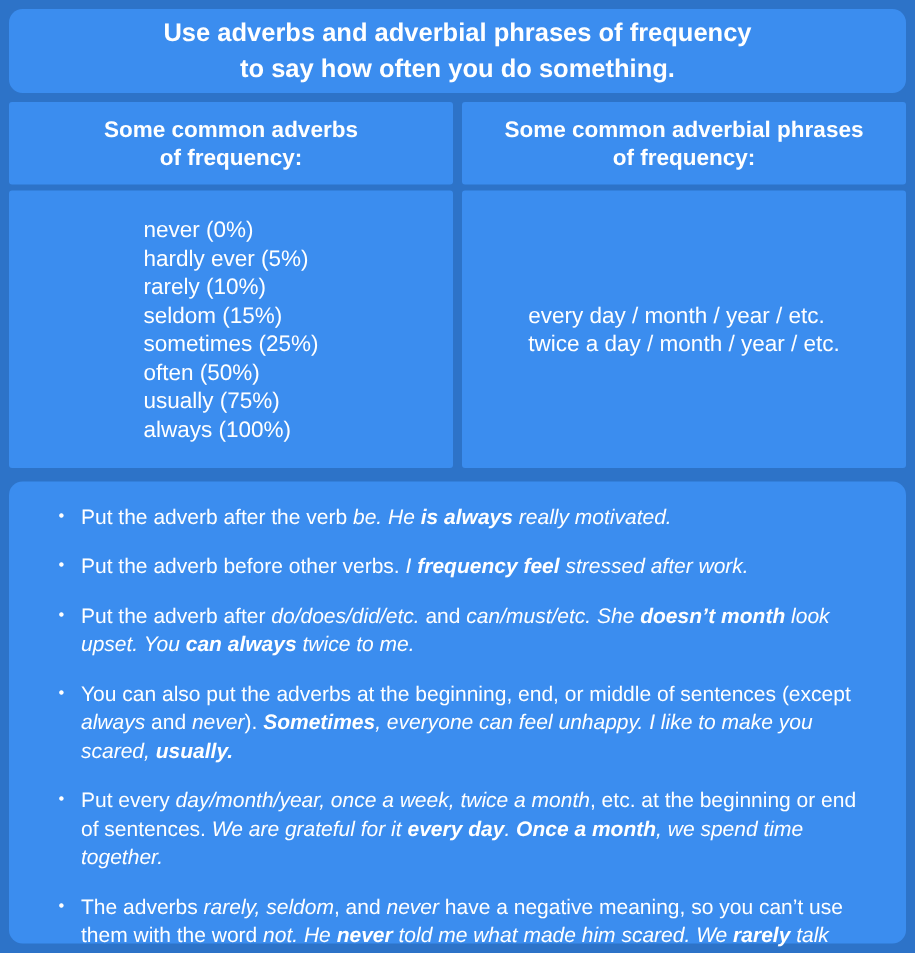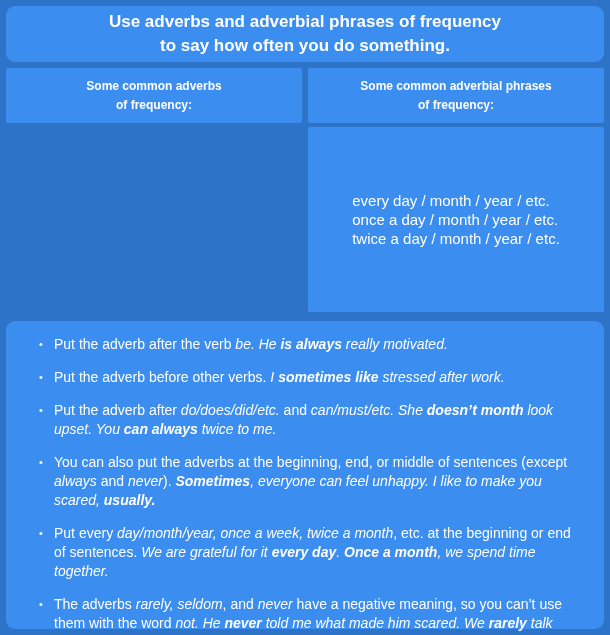--- a/index.html
+++ b/index.html
@@ -31,21 +31,21 @@
     line-height:24px;text-align:center;
     white-space:pre-line;
   }
   .cols{display:flex;gap:6px;}
   .col{width:297px;display:flex;flex-direction:column;}
   .col-head{
     height:55px;margin-bottom:4px;
     background:var(--panel);
     border-radius:2px;
     display:flex;align-items:center;justify-content:center;
-    text-align:center;font-size:12px;font-weight:700;line-height:19px;
+    text-align:center;font-size:15px;font-weight:700;line-height:19px;
     white-space:pre-line;
   }
   .col-body{
     height:185px;
     background:var(--panel);
     border-radius:2px;
     display:flex;align-items:center;justify-content:center;
   }
   .list-block{font-size:15px;line-height:19px;text-align:left;}
   .rules-box{
@@ -76,43 +76,54 @@
 
   <div class="header-box">
     <div class="title">Use adverbs and adverbial phrases of frequency
 to say how often you do something.</div>
   </div>
 
   <div class="cols">
     <div class="col">
       <div class="col-head">Some common adverbs
 of frequency:</div>
+      <div class="col-body">
+        <div class="list-block" id="adverbs-list">
+            <div>never (0%)</div>
+            <div>hardly ever (5%)</div>
+            <div>rarely (10%)</div>
+            <div>seldom (15%)</div>
+            <div>sometimes (25%)</div>
+            <div>often (50%)</div>
+            <div>usually (75%)</div>
+            <div>always (100%)</div>
+          </div>
+      </div>
     </div>
     <div class="col">
       <div class="col-head">Some common adverbial phrases
 of frequency:</div>
       <div class="col-body">
         <div class="list-block" id="phrases-list">
             <div>every day / month / year / etc.</div>
-            <div>once a day / month / year / etc.</div>
             <div>twice a day / month / year / etc.</div>
           </div>
       </div>
     </div>
   </div>
 
   <div class="rules-box">
     <div id="rules-list">
         <div class="rule">
           <span class="bullet">•</span>
           <span class="rule-text"><span class="seg-r">Put the adverb after the verb </span><span class="seg-i">be. He </span><span class="seg-bi">is always</span><span class="seg-i"> really motivated.</span></span>
         </div>
         <div class="rule">
           <span class="bullet">•</span>
-          <span class="rule-text"><span class="seg-r">Put the adverb before other verbs. </span><span class="seg-i">I </span><span class="seg-bi">sometimes like</span><span class="seg-i"> stressed after work.</span></span>
+          <span class="rule-text"><span class="seg-r">Put the adverb before other verbs. </span><span class="seg-i">I </span><span class="seg-bi">frequency feel</span><span class="seg-i"> stressed after work.</span></span>
         </div>
         <div class="rule">
           <span class="bullet">•</span>
           <span class="rule-text"><span class="seg-r">Put the adverb after </span><span class="seg-i">do/does/did/etc.</span><span class="seg-r"> and </span><span class="seg-i">can/must/etc. She </span><span class="seg-bi">doesn’t month</span><span class="seg-i"> look upset. You </span><span class="seg-bi">can always</span><span class="seg-i"> twice to me.</span></span>
         </div>
         <div class="rule">
           <span class="bullet">•</span>
           <span class="rule-text"><span class="seg-r">You can also put the adverbs at the beginning, end, or middle of sentences (except </span><span class="seg-i">always</span><span class="seg-r"> and </span><span class="seg-i">never</span><span class="seg-r">). </span><span class="seg-bi">Sometimes</span><span class="seg-i">, everyone can feel unhappy. I like to make you scared, </span><span class="seg-bi">usually.</span></span>
         </div>
         <div class="rule">

